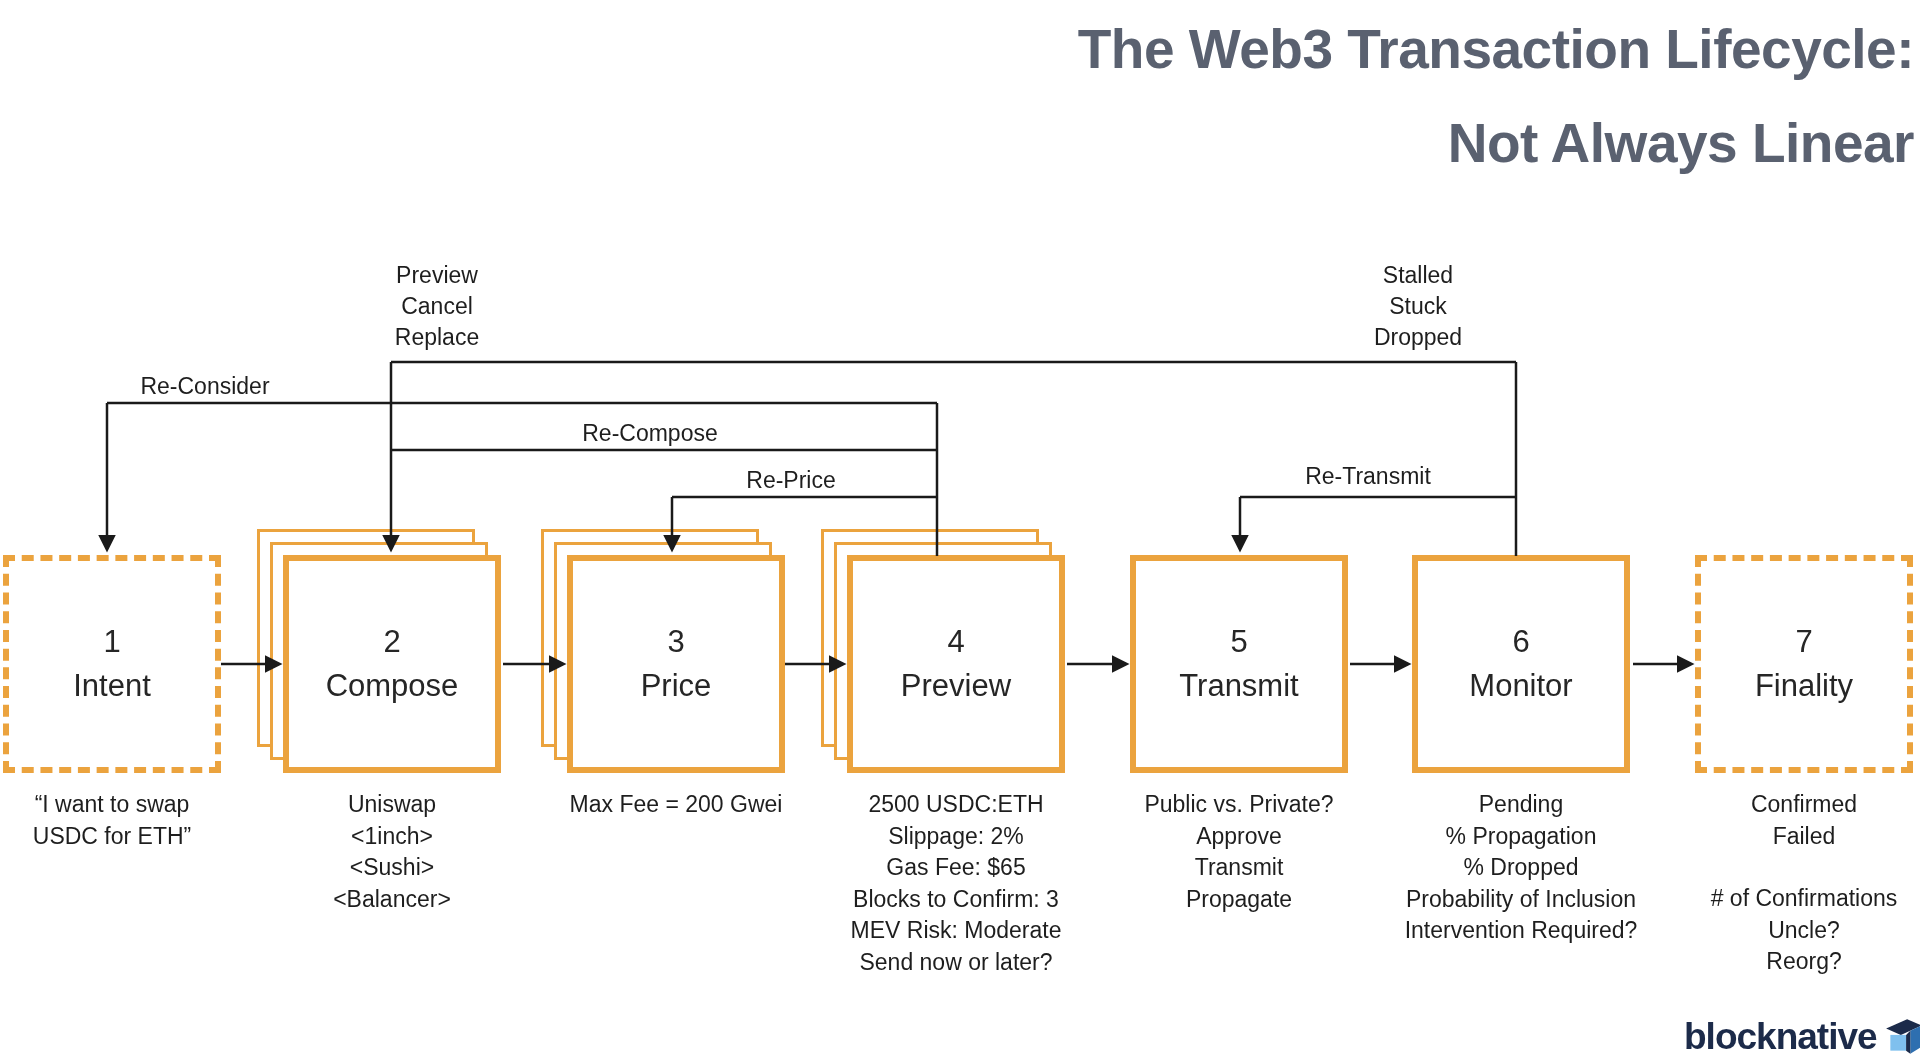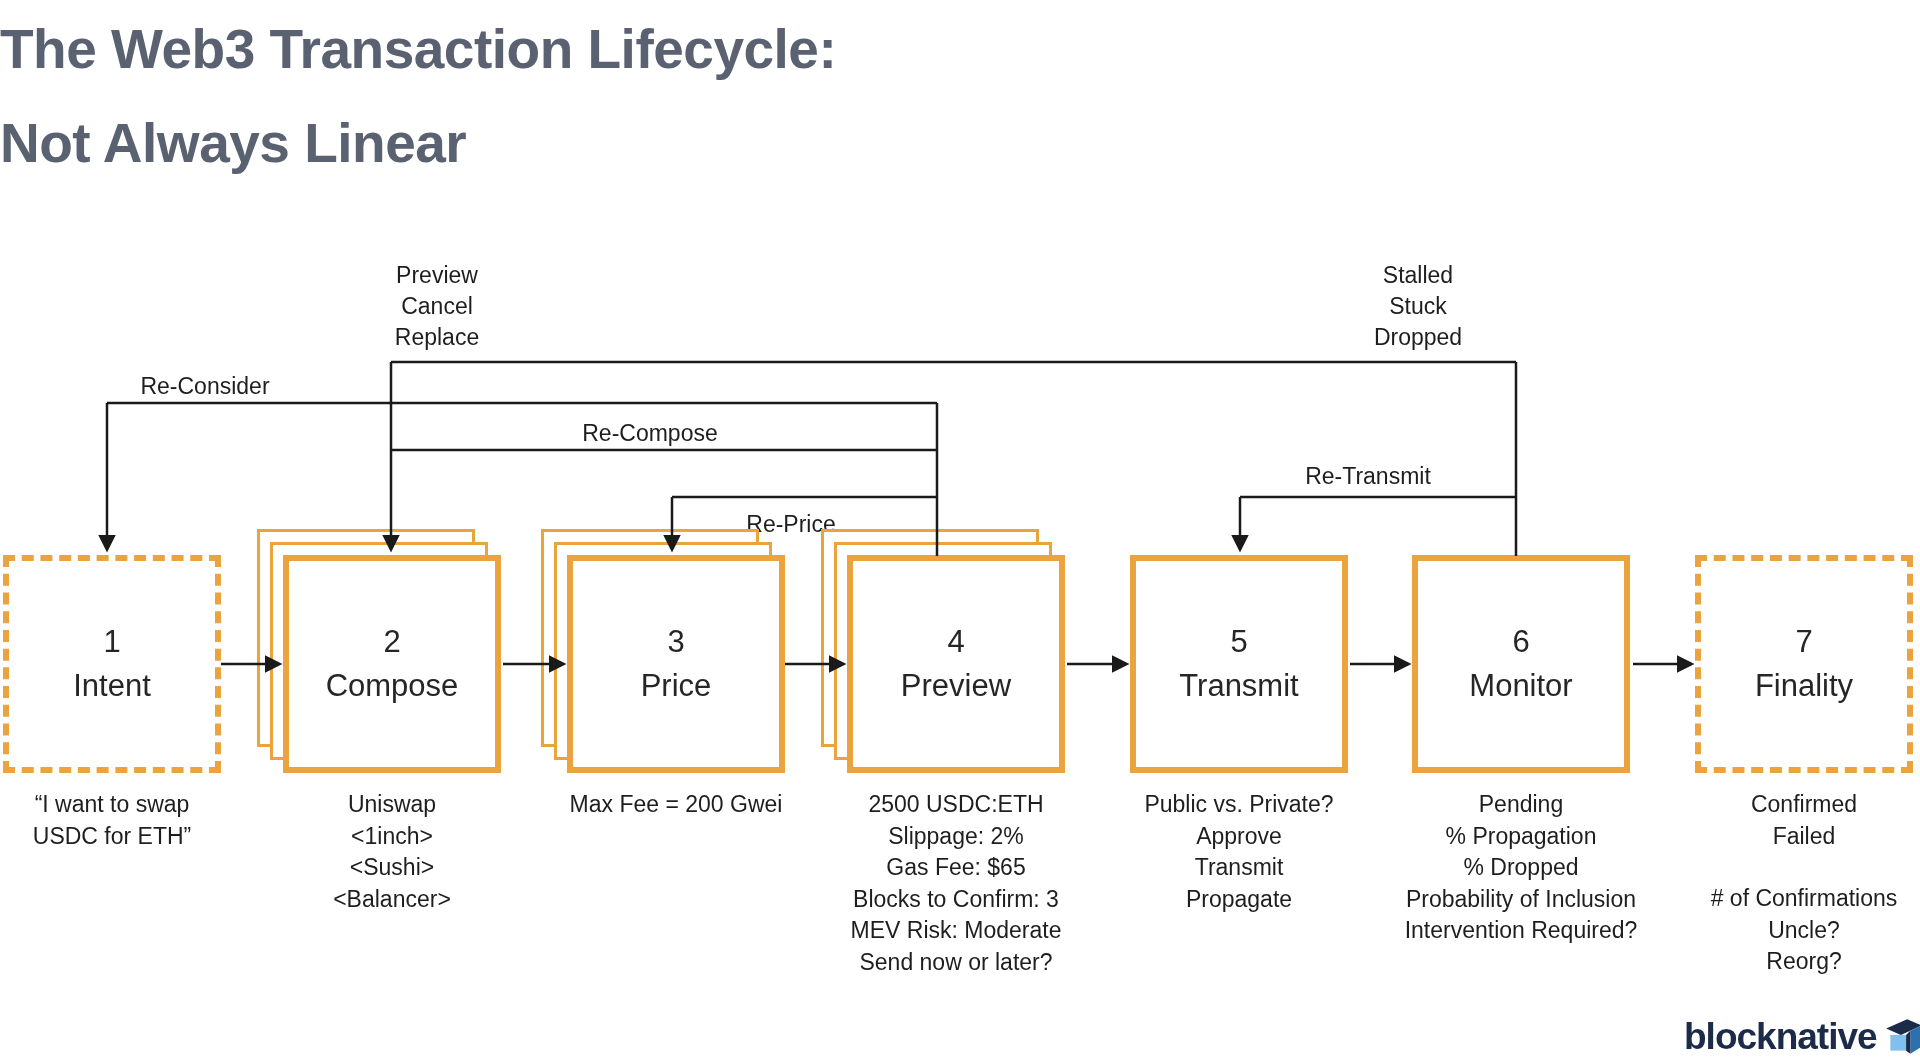--- a/index.html
+++ b/index.html
@@ -4,30 +4,30 @@
 <style>
   :root{
     --orange:#EBA33E; --ink:#1E1E1E; --line:#1A1A1A;
     --titlegray:#5A6170; --navy:#1C2B4A; --blulight:#7FC0EE; --blumid:#2E6FB0;
   }
   html,body{margin:0;padding:0;background:#ffffff;}
   .canvas{
     position:relative;width:1920px;height:1062px;background:#ffffff;
     font-family:"Liberation Sans", sans-serif;overflow:hidden;
   }
-  .title{position:absolute;top:2px;left:0;width:1914px;text-align:left;
+  .title{position:absolute;top:2px;left:0;width:1914px;text-align:right;
     font-size:55px;font-weight:700;color:var(--titlegray);letter-spacing:-0.5px;}
   .title div{line-height:94px;}
   .lbl{position:absolute;font-size:23px;line-height:31px;color:var(--ink);text-align:center;}
   .lbl span{display:block;}
   #lbl-speedup{left:357px;top:260px;width:160px;}
   #lbl-stalled{left:1338px;top:260px;width:160px;}
   #lbl-reconsider{left:105px;top:371px;width:200px;}
   #lbl-recompose{left:550px;top:418px;width:200px;}
-  #lbl-reprice{left:711px;top:465px;width:160px;margin-top:44px;}
+  #lbl-reprice{left:711px;top:465px;width:160px;}
   #lbl-retransmit{left:1268px;top:461px;width:200px;}
   svg.overlay{position:absolute;left:0;top:0;z-index:3;pointer-events:none;}
   .layer{position:absolute;width:218px;height:218px;box-sizing:border-box;
     border:3px solid var(--orange);background:#ffffff;}
   .layer.a{z-index:0;} .layer.b{z-index:1;}
   .box{position:absolute;top:555px;width:218px;height:218px;box-sizing:border-box;
     background:#ffffff;z-index:2;display:flex;flex-direction:column;align-items:center;
     justify-content:center;gap:6px;font-size:31px;color:#262626;text-align:center;}
   .box.solid{border:6px solid var(--orange);}
   .box.dashed{border:6px dashed var(--orange);}

